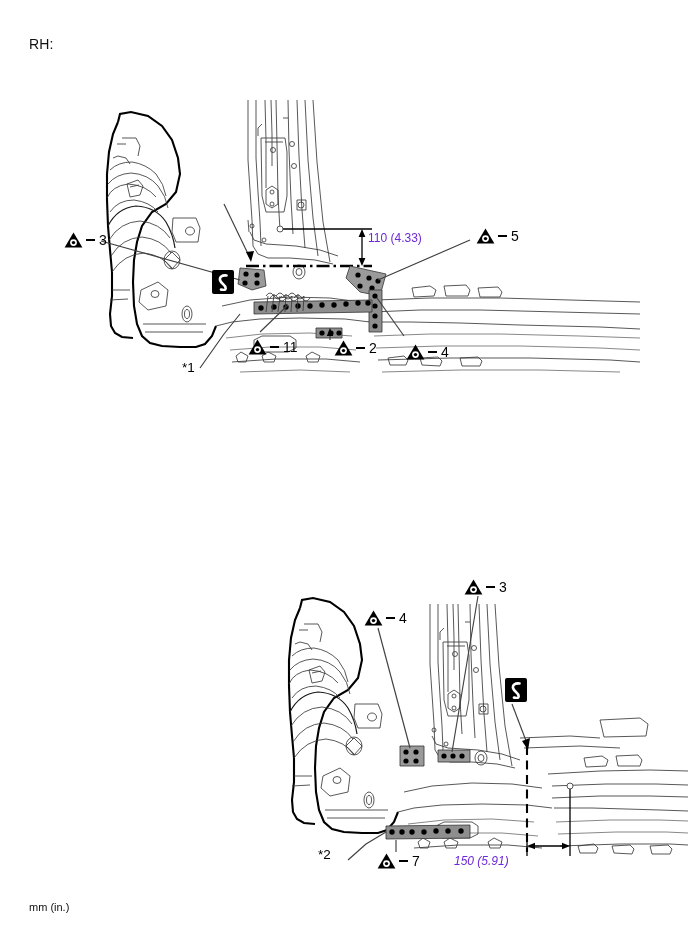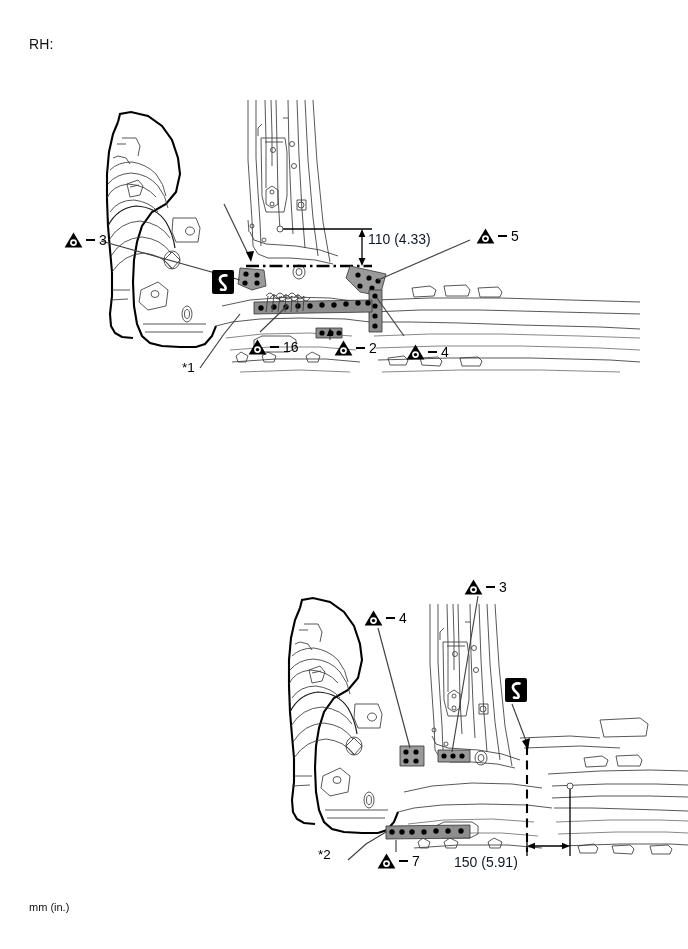--- a/index.html
+++ b/index.html
@@ -32,22 +32,22 @@
     white-space: nowrap;
   }
   .unit-footer {
     position: absolute;
     font-size: 11px;
     color: #111;
     white-space: nowrap;
   }
   .dim-text {
     position: absolute;
-    font-size: 14px;
-    color: #0f172a;
+    font-size: 12px;
+    color: #6d28d9;
     white-space: nowrap;
   }
   .callout {
     position: absolute;
     display: flex;
     align-items: center;
     gap: 2px;
     white-space: nowrap;
   }
   .callout-num {
@@ -343,21 +343,21 @@
 
     <div class="callout" style="left:248px; top:239px;">
       <span class="tri-icon">
         <svg width="19" height="16" viewBox="0 0 19 16">
           <path d="M9.5,0.5 L18.4,15.4 L0.6,15.4 Z" fill="#000"></path>
           <circle cx="9.5" cy="10.6" r="3.4" fill="#fff"></circle>
           <circle cx="9.5" cy="10.6" r="1.7" fill="#000"></circle>
         </svg>
       </span>
       <span class="dash"></span>
-      <span class="callout-num">16</span>
+      <span class="callout-num">11</span>
     </div>
 
     <div class="callout" style="left:334px; top:240px;">
       <span class="tri-icon">
         <svg width="19" height="16" viewBox="0 0 19 16">
           <path d="M9.5,0.5 L18.4,15.4 L0.6,15.4 Z" fill="#000"></path>
           <circle cx="9.5" cy="10.6" r="3.4" fill="#fff"></circle>
           <circle cx="9.5" cy="10.6" r="1.7" fill="#000"></circle>
         </svg>
       </span>
@@ -569,18 +569,18 @@
           <circle cx="9.5" cy="10.6" r="3.4" fill="#fff"></circle>
           <circle cx="9.5" cy="10.6" r="1.7" fill="#000"></circle>
         </svg>
       </span>
       <span class="dash"></span>
       <span class="callout-num">7</span>
     </div>
 
     <div class="star-ref" style="left:318px; top:287px;">*2</div>
 
-    <div class="dim-text" style="left:454px; top:294px;">150 (5.91)</div>
+    <div class="dim-text" style="left:454px; top:294px;font-style:italic;">150 (5.91)</div>
   </div>
 
   <div class="unit-footer" style="left:29px; top:901px;">mm (in.)</div>
 
 </div>
 
 </body></html>

